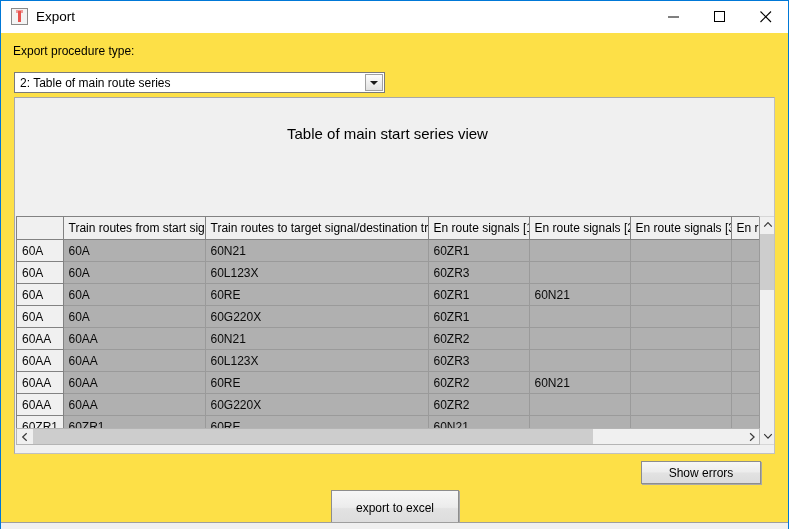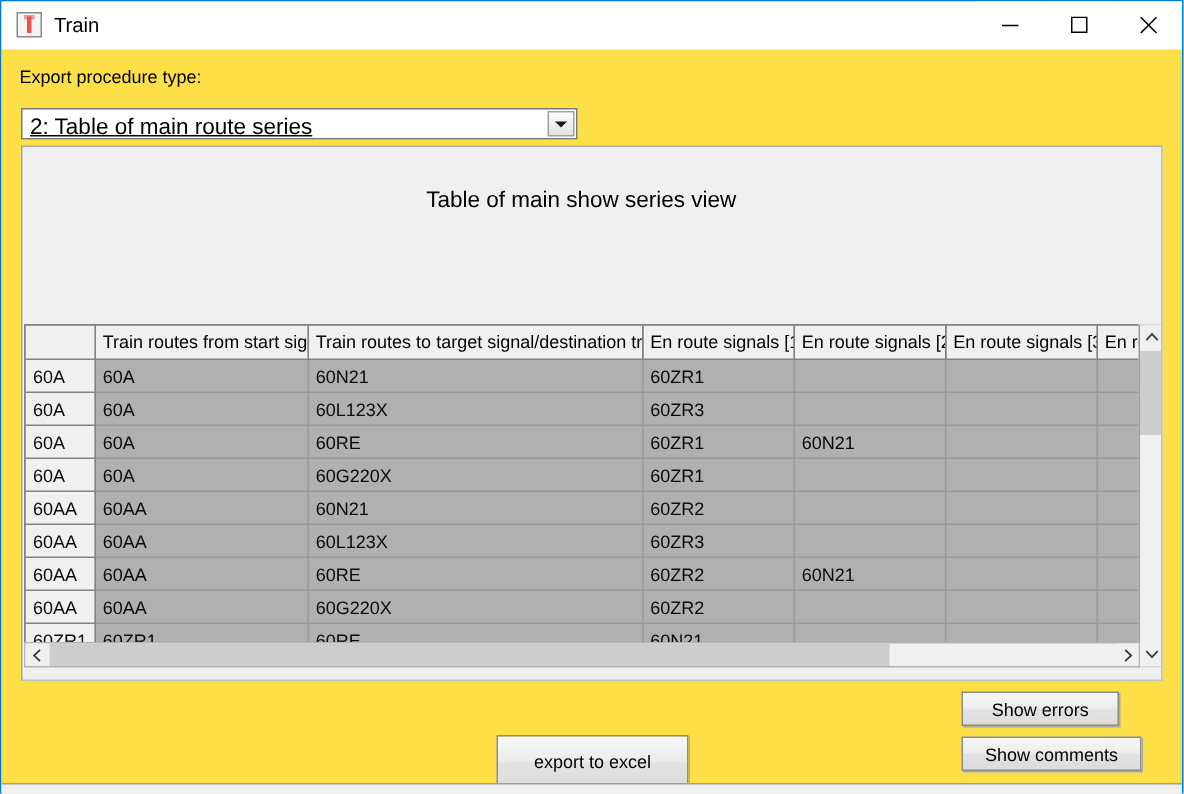--- a/index.html
+++ b/index.html
@@ -96,23 +96,22 @@
     position: absolute;
     left: 13px; top: 39px;
     width: 371px; height: 21px;
     background: #ffffff;
     border: 1px solid #7a7a7a;
     box-sizing: border-box;
   }
   #combo-value {
     position: absolute;
     left: 5px; top: 3px;
-    font-size: 15px;
+    font-size: 12px;
     white-space: nowrap;
-    text-decoration: underline;
   }
   #combo-arrow {
     position: absolute;
     right: 1px; top: 1px;
     width: 18px; height: 17px;
     background: linear-gradient(to bottom,#fdfdfd 0%,#e2e2e2 100%);
     border: 1px solid #a0a0a0;
     box-sizing: border-box;
   }
   #combo-arrow .tri {
@@ -248,21 +247,21 @@
     text-align: center;
     cursor: default;
     box-shadow: 1px 1px 0 #a9a9a9;
     line-height: 1;
     display: flex;
     align-items: center;
     justify-content: center;
   }
   #btn-showview   { left: 23px;  top: 457px; width: 128px; height: 25px; }
   #btn-exportxls  { left: 330px; top: 457px; width: 128px; height: 36px; }
-  #btn-showerrors { left: 640px; top: 428px; width: 105px; height: 23px; }
+  #btn-showerrors { left: 640px; top: 428px; width: 120px; height: 23px; }
   #btn-showcomments { left: 640px; top: 458px; width: 120px; height: 23px; }
 
   
   #footer {
     position: absolute;
     left: 0; top: 489px;
     width: 787px; height: 38px;
     background: #f0f0f0;
     border-top: 1px solid #9e9e9e;
     box-sizing: border-box;
@@ -271,21 +270,21 @@
 </head>
 <body>
 
 <div id="window">
 
   <div id="titlebar">
     <div id="title-icon">
       <div class="cap"></div>
       <div class="bar"></div>
     </div>
-    <div id="title-text">Train</div>
+    <div id="title-text">Export</div>
 
     <div class="winbtn" id="btn-min">
       <svg width="12" height="12" viewBox="0 0 12 12">
         <line x1="0" y1="6" x2="11" y2="6" stroke="#000" stroke-width="1"></line>
       </svg>
     </div>
     <div class="winbtn" id="btn-max">
       <svg width="12" height="12" viewBox="0 0 12 12">
         <rect x="0.5" y="0.5" width="10" height="10" fill="none" stroke="#000" stroke-width="1"></rect>
       </svg>
@@ -304,21 +303,21 @@
 
     <div id="combo">
       <div id="combo-value">2: Table of main route series</div>
       <div id="combo-arrow">
         <span class="tri"></span>
       </div>
     </div>
 
     <div id="viewpanel">
 
-      <div id="view-title">Table of main show series view</div>
+      <div id="view-title">Table of main start series view</div>
 
       <div id="grid">
         <table class="grid">
           <colgroup>
             <col style="width:46px">
             <col style="width:142px">
             <col style="width:223px">
             <col style="width:101px">
             <col style="width:101px">
             <col style="width:101px">
@@ -446,20 +445,19 @@
           <svg width="7" height="9" viewBox="0 0 7 9">
             <polyline points="1.6,0.7 5.6,4.5 1.6,8.3" fill="none" stroke="#3a3a3a" stroke-width="1.2"></polyline>
           </svg>
         </div>
       </div>
 
     </div>
 
     <div class="btn" id="btn-exportxls">export to excel</div>
     <div class="btn" id="btn-showerrors">Show errors</div>
-    <div class="btn" id="btn-showcomments">Show comments</div>
 
     <div id="footer">
       
     </div>
 
   </div>
 </div>
 
 </body></html>

